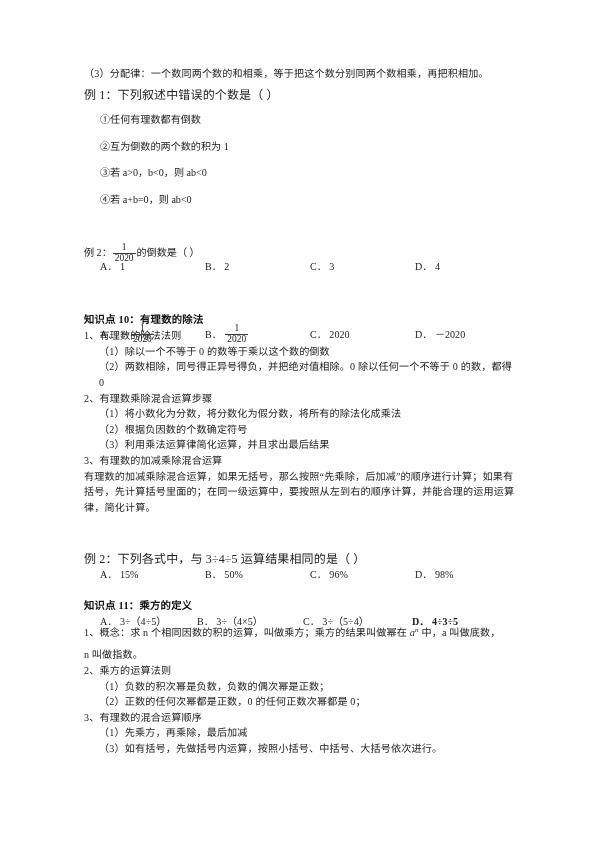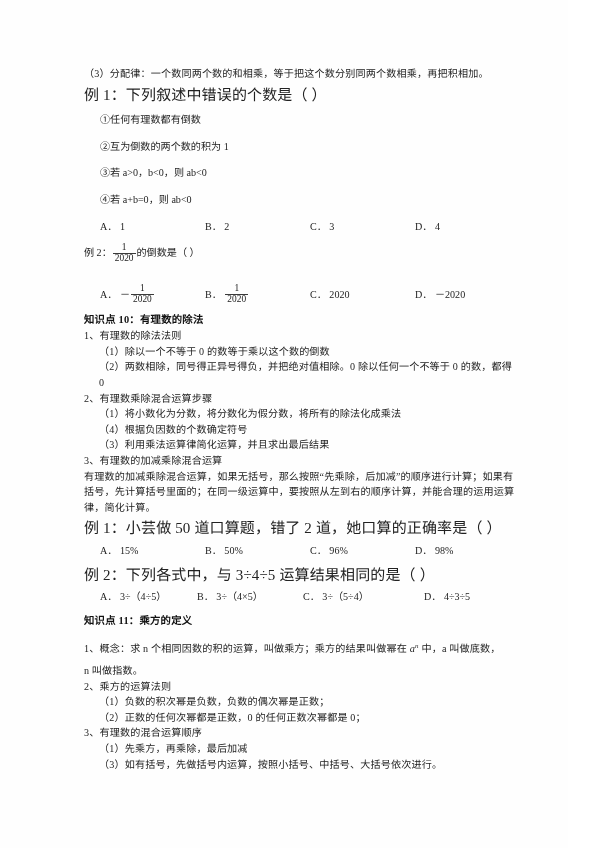--- a/index.html
+++ b/index.html
@@ -45,21 +45,21 @@
     font-size: 10.4px;
     line-height: 15.6px;
     font-weight: bold;
     color: #111;
     letter-spacing: 0.2px;
     margin-top: 2px;
     margin-bottom: 1px;
   }
 
   .ex-line {
-    font-size: 15px;
+    font-size: 12px;
     line-height: 15.6px;
     color: #222;
     letter-spacing: 0.15px;
     font-family: Liberation Serif, serif;
   }
 
   
   .gap-s { height: 6px; }
   .gap-m { height: 9px; }
 
@@ -83,30 +83,31 @@
     position: relative;
     height: 16px;
     font-size: 10.1px;
     line-height: 16px;
     color: #222;
   }
   .opts.tall { height: 30px; line-height: 30px; }
   .opt {
     position: absolute;
     white-space: nowrap;
+    margin-top: 40px;
   }
   .opt.o1 { left: 16px; }
   .opt.o2 { left: 121px; }
   .opt.o3 { left: 226px; }
   .opt.o4 { left: 331px; }
 
   .opt.w1 { left: 16px; }
   .opt.w2 { left: 113px; }
   .opt.w3 { left: 219px; }
-  .opt.w4 { left: 340px; }
+  .opt.w4 { left: 328px; font-weight: bold; }
 
   
   .frac {
     display: inline-block;
     vertical-align: middle;
     text-align: center;
     font-size: 9.4px;
     line-height: 1.05;
     margin: 0 1px;
     position: relative;
@@ -197,28 +198,27 @@
       <span class="opt o4"><span>D．</span>&nbsp;<span>－</span><span>2020</span></span>
     </div>
 
     <div class="kp-title">知识点 10：有理数的除法</div>
 
     <div class="line wrap indent-1">1、有理数的除法法则</div>
     <div class="line wrap indent-2">（1）除以一个不等于 0 的数等于乘以这个数的倒数</div>
     <div class="line wrap indent-2">（2）两数相除，同号得正异号得负，并把绝对值相除。0 除以任何一个不等于 0 的数，都得 0</div>
     <div class="line wrap indent-1">2、有理数乘除混合运算步骤</div>
     <div class="line wrap indent-2">（1）将小数化为分数，将分数化为假分数，将所有的除法化成乘法</div>
-    <div class="line wrap indent-2">（4）根据负因数的个数确定符号</div>
+    <div class="line wrap indent-2">（2）根据负因数的个数确定符号</div>
     <div class="line wrap indent-2">（3）利用乘法运算律简化运算，并且求出最后结果</div>
     <div class="line wrap indent-1">3、有理数的加减乘除混合运算</div>
     <div class="line wrap indent-1">有理数的加减乘除混合运算，如果无括号，那么按照“先乘除，后加减”的顺序进行计算；如果有括号，先计算括号里面的；在同一级运算中，要按照从左到右的顺序计算，并能合理的运用运算律，简化计算。</div>
 
     <div class="gap-s"></div>
 
-    <div class="ex-line">例 1：小芸做 50 道口算题，错了 2 道，她口算的正确率是（      ）</div>
 
     <div class="gap-s"></div>
 
     <div class="opts">
       <span class="opt o1"><span>A．</span>&nbsp;<span>15%</span></span>
       <span class="opt o2"><span>B．</span>&nbsp;<span>50%</span></span>
       <span class="opt o3"><span>C．</span>&nbsp;<span>96%</span></span>
       <span class="opt o4"><span>D．</span>&nbsp;<span>98%</span></span>
     </div>
 

